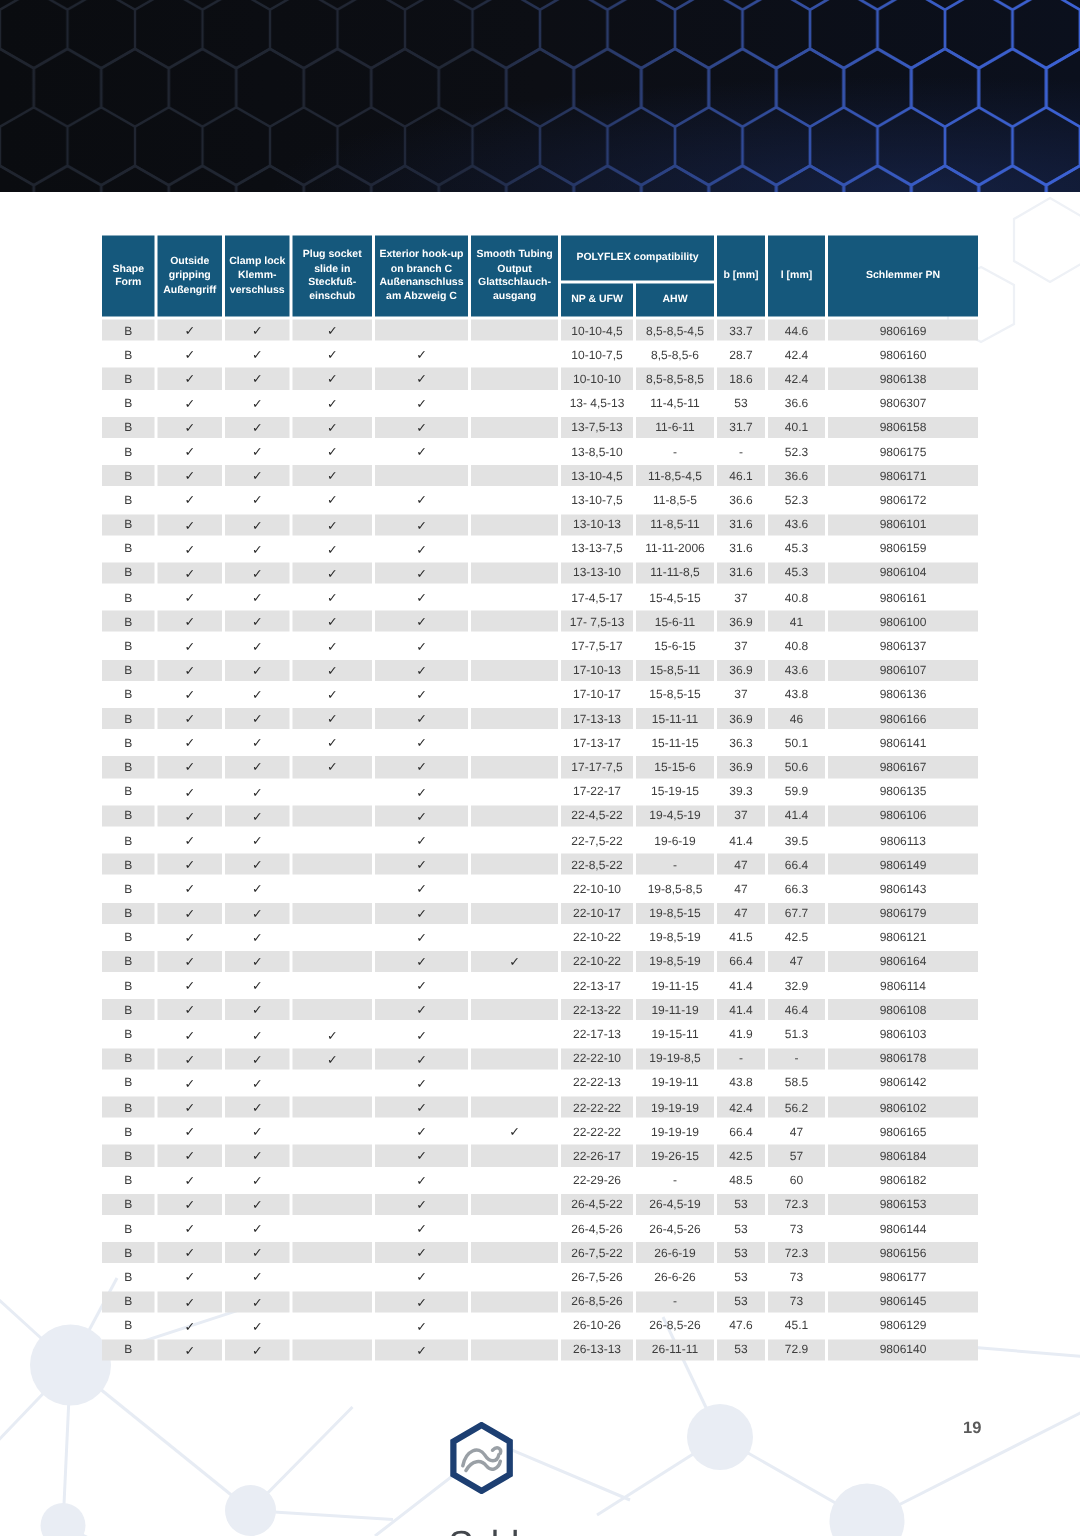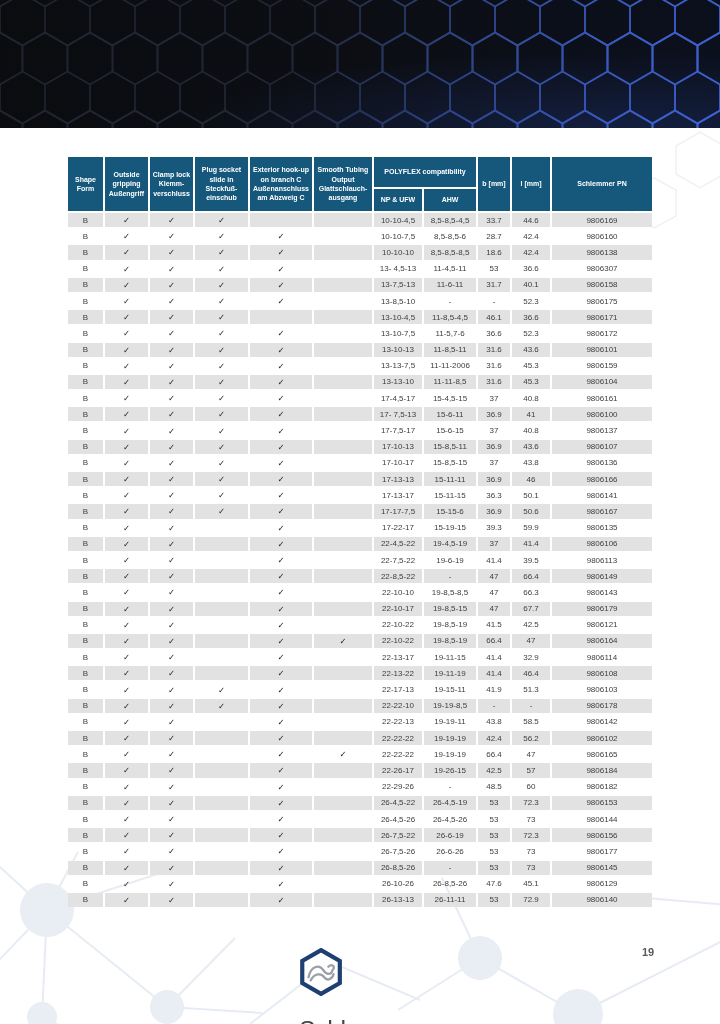--- a/index.html
+++ b/index.html
@@ -243,21 +243,21 @@
           <td>9806171</td>
         </tr>
         <tr class="plain">
           <td>B</td>
           <td class="chk">✓</td>
           <td class="chk">✓</td>
           <td class="chk">✓</td>
           <td class="chk">✓</td>
           <td class="chk"></td>
           <td>13-10-7,5</td>
-          <td>11-5,7-6</td>
+          <td>11-8,5-5</td>
           <td>36.6</td>
           <td>52.3</td>
           <td>9806172</td>
         </tr>
         <tr class="shaded">
           <td>B</td>
           <td class="chk">✓</td>
           <td class="chk">✓</td>
           <td class="chk">✓</td>
           <td class="chk">✓</td>

